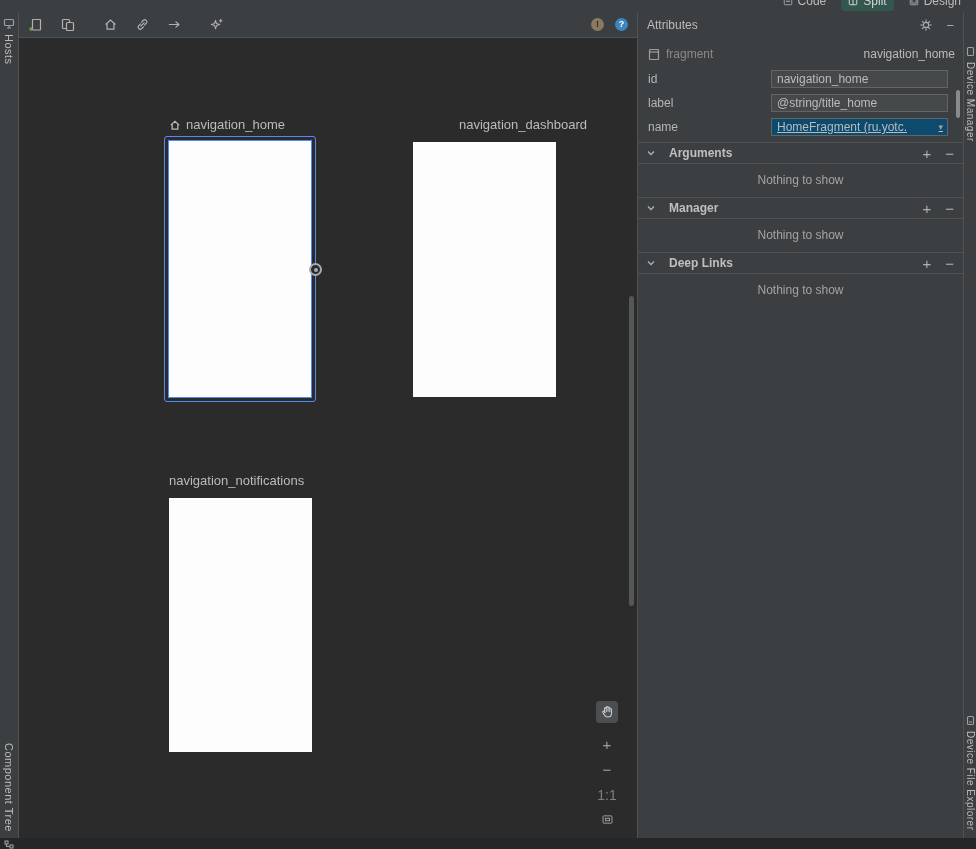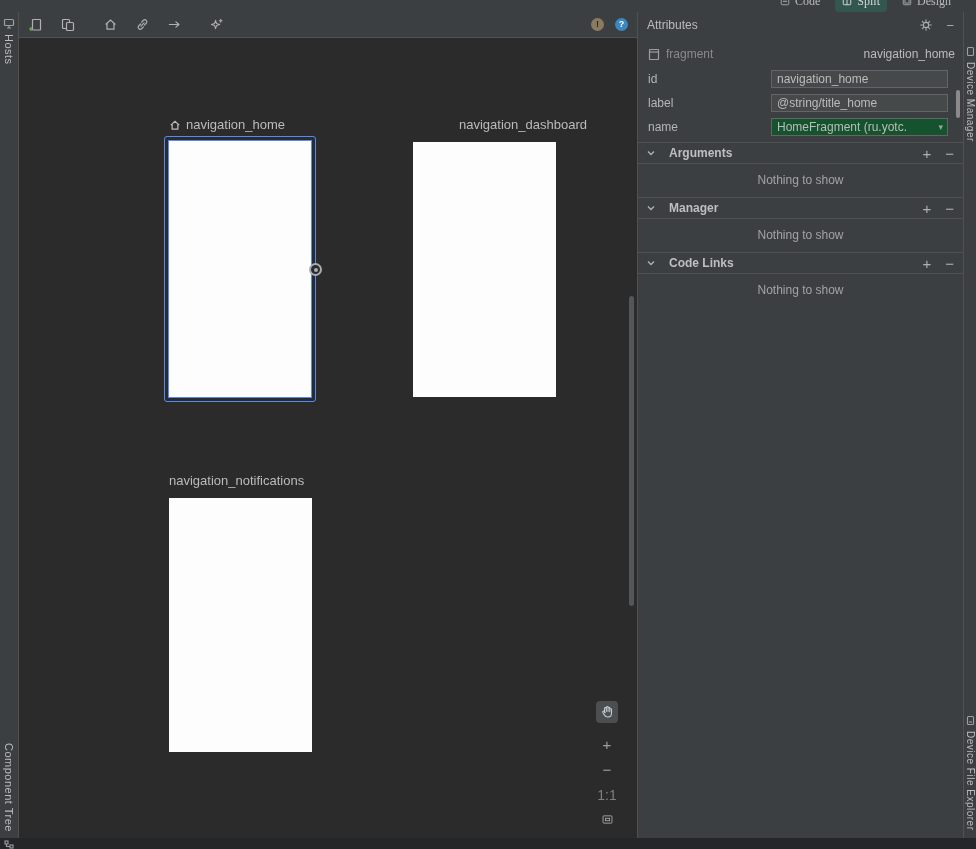--- a/index.html
+++ b/index.html
@@ -13,21 +13,21 @@
     color: #bbbbbb;
   }
   svg { display: block; }
 
   
   .top-strip {
     position: absolute; left: 0; top: 0; width: 976px; height: 12px;
     background: #3c3f41;
   }
   .tabs-clip {
-    position: absolute; right: 18px; top: 0; height: 12px; overflow: hidden; font-family: Liberation Serif, serif;
+    position: absolute; right: 8px; top: 0; height: 12px; overflow: hidden;
   }
   .tabs {
     display: flex; align-items: center; gap: 8px;
     height: 22px; transform: translateY(-10px);
   }
   .tab {
     display: flex; align-items: center; gap: 5px;
     padding: 3px 7px; border-radius: 4px;
     color: #bbbbbb; font-size: 12px; white-space: nowrap;
   }
@@ -144,23 +144,24 @@
   .field-label { width: 123px; color: #b5b5b5; flex: none; }
   .field-input {
     flex: 1; min-width: 0; height: 18px;
     background: #45494a; border: 1px solid #646464; border-radius: 0;
     color: #bbbbbb; font-size: 12px; padding: 0 5px;
     font-family: "Liberation Sans", "DejaVu Sans", sans-serif;
     outline: none;
   }
   .dropdown {
     flex: 1; min-width: 0; height: 18px;
-    background: #14532d; border: 1px solid #646464;
+    background: #0c4a6e; border: 1px solid #646464;
     display: flex; align-items: center; padding: 0 4px 0 5px;
     color: #bbbbbb;
+    text-decoration: underline;
   }
   .dropdown .dd-text { overflow: hidden; white-space: nowrap; }
   .dropdown .dd-arrow { margin-left: auto; color: #9da0a2; font-size: 9px; padding-left: 4px; }
 
   .panel-scrollbar {
     position: absolute; right: 3px; top: 78px; width: 4px; height: 28px;
     background: #8a8a8a; border-radius: 2px;
   }
 
   .sections { margin-top: 2px; }
@@ -403,21 +404,21 @@
       <div class="section-empty">Nothing to show</div>
     </div>
 
     <div class="section">
       <div class="section-header">
         <span>
           <svg width="8" height="8" viewBox="0 0 8 8" fill="none" stroke="#b0b3b5" stroke-width="1.3">
               <path d="M1 2.5l3 3 3-3"></path>
             </svg>
         </span>
-        <span>Code Links</span>
+        <span>Deep Links</span>
         <div class="section-actions">
           <span class="section-action">+</span>
           <span class="section-action">−</span>
         </div>
       </div>
       <div class="section-empty">Nothing to show</div>
     </div>
 
   </div>
 

